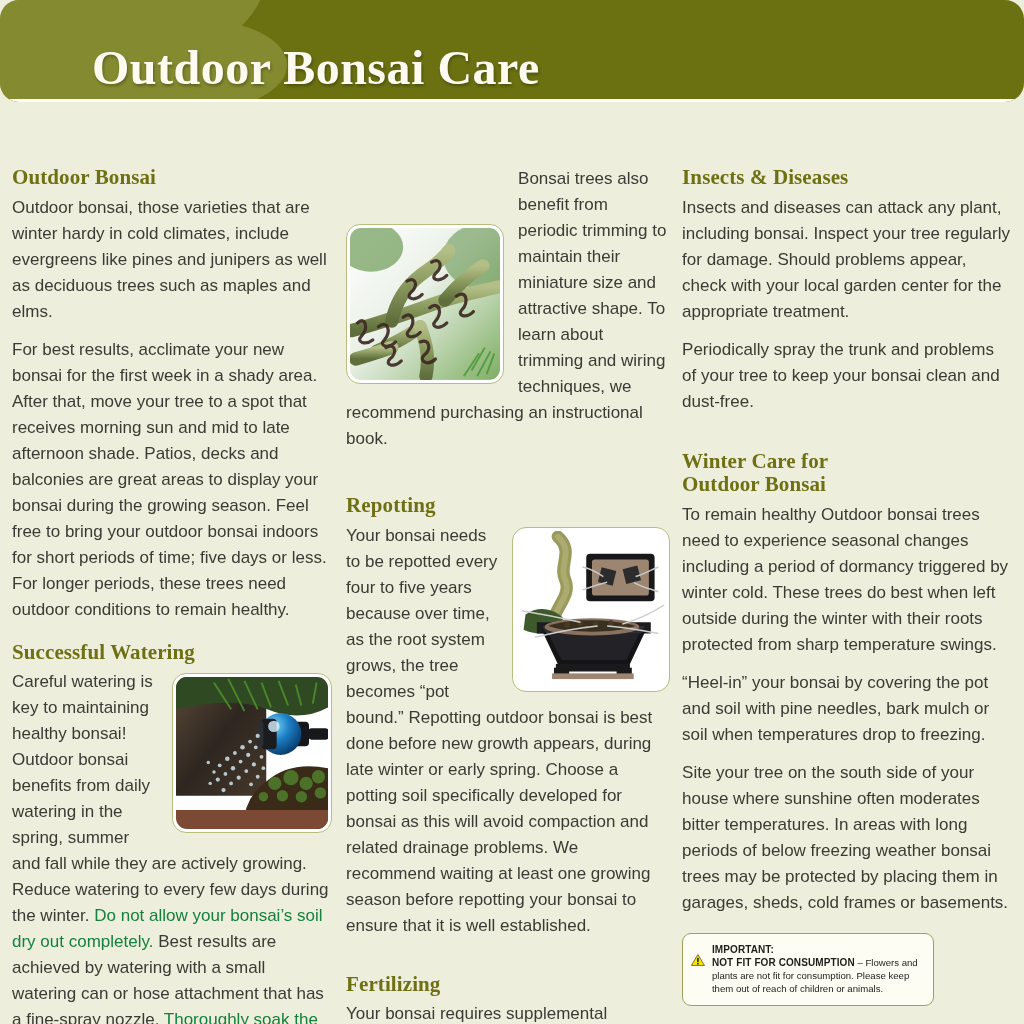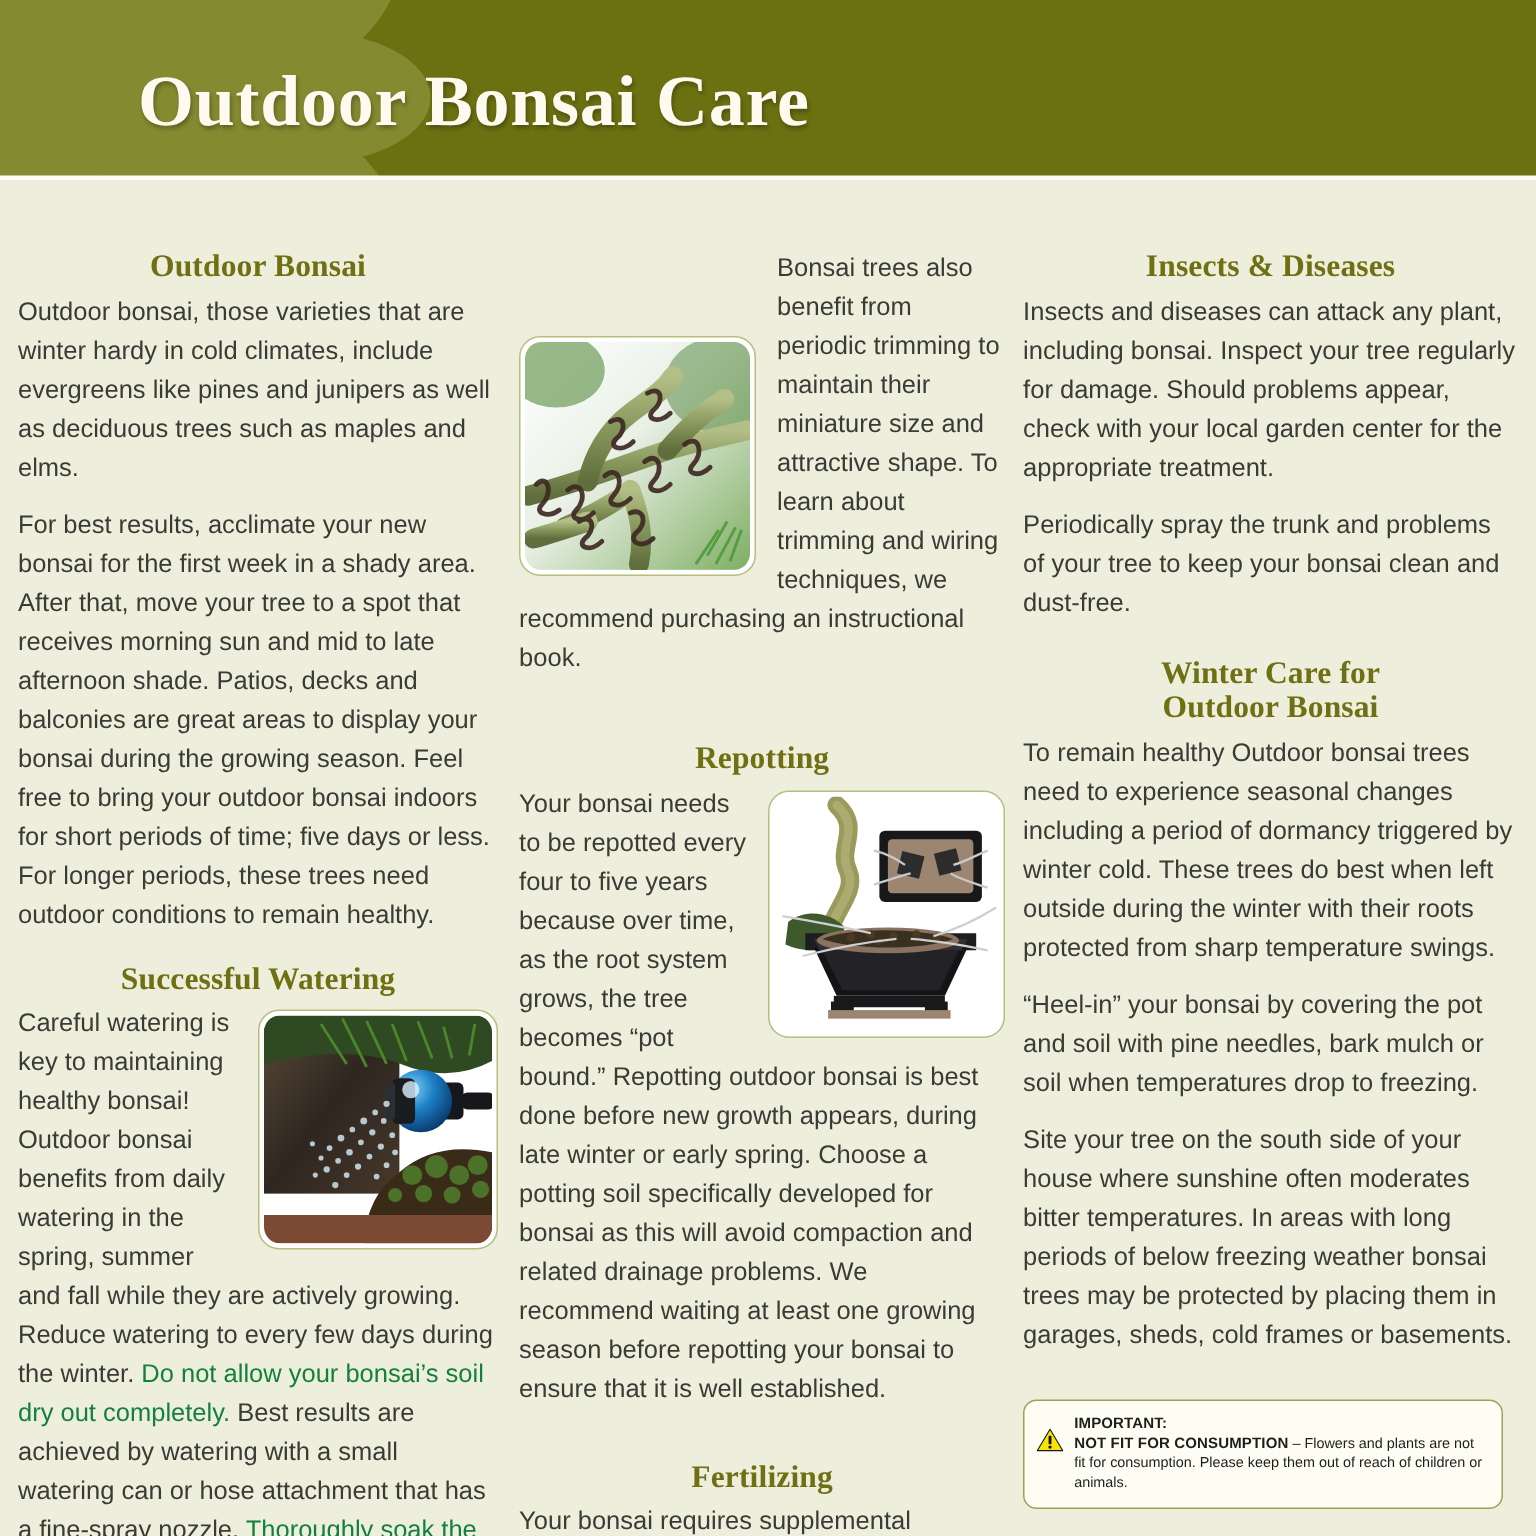--- a/index.html
+++ b/index.html
@@ -12,23 +12,24 @@
   .page{
     position:relative;
     width:1024px;height:1024px;
     background:#edeedb;
     box-sizing:border-box;
   }
 
   
   .header{
     position:relative;
-    height:120px;
+    height:102px;
     background:#6b7011;
     overflow:hidden;
+    border-radius:19px;
   }
   .header-deco{
     position:absolute;
     left:-120px; top:-150px;
     width:430px; height:430px;
     pointer-events:none;
     opacity:.55;
   }
   .header-title{
     position:absolute;
@@ -65,21 +66,20 @@
   .col-3{width:334px;}
 
   h2.sec{
     font-family:"Liberation Serif", serif;
     color:#6e7013;
     font-size:21px;
     font-weight:700;
     margin:0 0 5px 0;
     line-height:1.12;
     letter-spacing:.1px;
-    text-align:center;
   }
   p.body{
     margin:0 0 12px 0;
     color:#3b3b36;
     font-size:17px;
     line-height:1.53;
     text-align:left;
   }
   p.body b{color:#15803d;font-weight:400;}
   p.nogap{margin-bottom:0;}
@@ -111,21 +111,21 @@
   .photo-repotting{
     float:right;
     width:158px;height:165px;
     margin:4px 0 8px 12px;
   }
 
   
   .warning{
     position:absolute;
     left:0; bottom:6px;
-    width:320px;
+    width:252px;
     background:#fdfdf4;
     border:1.6px solid #9ba35a;
     border-radius:9px;
     box-sizing:border-box;
     padding:9px 10px 9px 8px;
     display:flex;
     align-items:flex-start;
     gap:7px;
   }
   .warning-text{
@@ -420,21 +420,21 @@
       <h2 class="sec" style="margin-top:22px;">Fertilizing</h2>
       <p class="body nogap">Your bonsai requires supplemental nutrients for long term health. Most water-soluble and time-released fertilizers work well when used as directed. We recommend slow release organic fertilizers for more mature specimen bonsai.</p>
     </div>
 
     <div class="col col-3">
 
       <h2 class="sec">Insects &amp; Diseases</h2>
       <p class="body">Insects and diseases can attack any plant, including bonsai. Inspect your tree regularly for damage. Should problems appear, check with your local garden center for the appropriate treatment.</p>
       <p class="body">Periodically spray the trunk and problems of your tree to keep your bonsai clean and dust-free.</p>
 
-      <h2 class="sec" style="margin-top:22px;"><span>Winter Care for</span><br><span>Outdoor Bonsai</span></h2>
+      <h2 class="sec" style="margin-top:35px;"><span>Winter Care for</span><br><span>Outdoor Bonsai</span></h2>
 
       <p class="body">To remain healthy Outdoor bonsai trees need to experience seasonal changes including a period of dormancy triggered by winter cold. These trees do best when left outside during the winter with their roots protected from sharp temperature swings.</p>
       <p class="body">“Heel-in” your bonsai by covering the pot and soil with pine needles, bark mulch or soil when temperatures drop to freezing.</p>
       <p class="body">Site your tree on the south side of your house where sunshine often moderates bitter temperatures. In areas with long periods of below freezing weather bonsai trees may be protected by placing them in garages, sheds, cold frames or basements.</p>
 
       <div class="warning">
         <svg width="38" height="34" viewBox="0 0 38 34">
           <polygon points="19,2 37,32 1,32" fill="#f5e500" stroke="#1a1a1a" stroke-width="1.6" stroke-linejoin="round"></polygon>
           <rect x="17" y="11" width="4" height="12" rx="1.2" fill="#111"></rect>
           <circle cx="19" cy="27" r="2.3" fill="#111"></circle>

